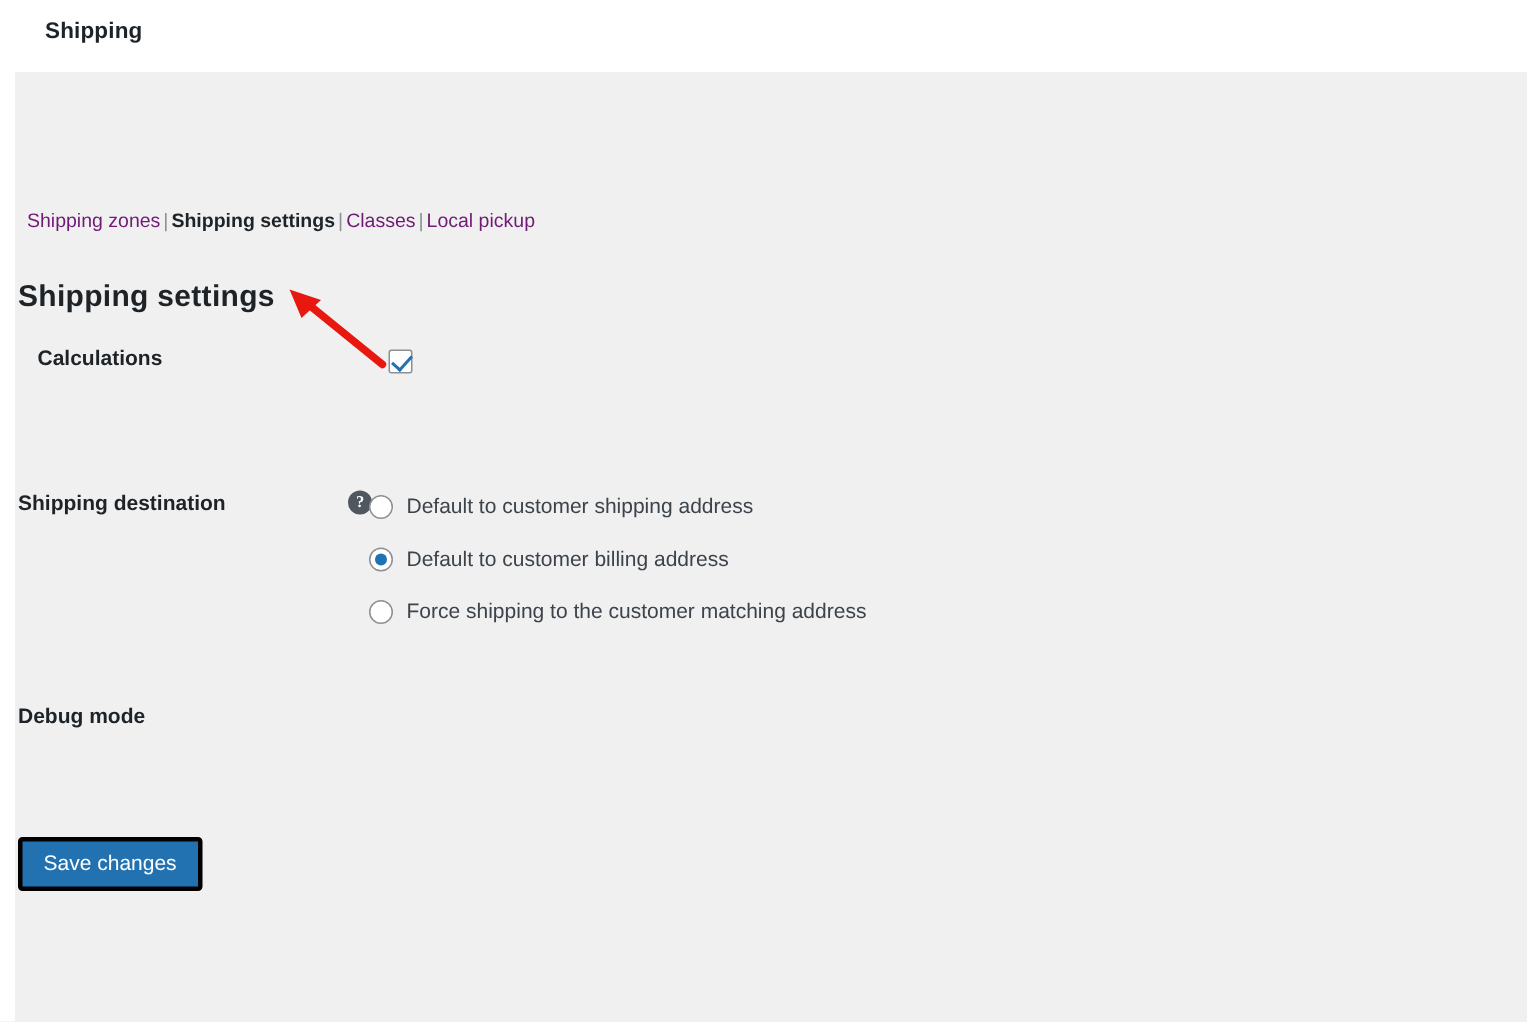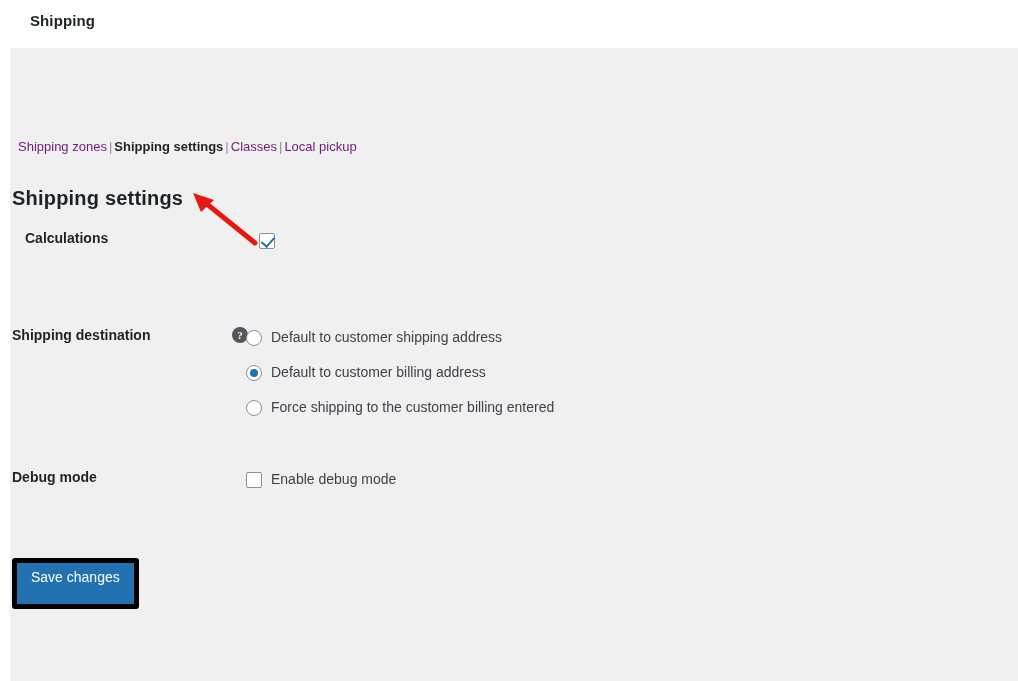--- a/index.html
+++ b/index.html
@@ -157,21 +157,21 @@
   }
   .form-row .td {
     flex: 1 1 auto;
     padding-left: 0;
   }
 
   .row-calculations { height: 97px; }
   .row-calculations .th { padding-top: 7px; margin-left: 13px; }
   .row-destination  { height: 142px; }
   .row-destination .th { padding-top: 7px; }
-  .row-debug { height: 80px; }
+  .row-debug { height: 80px; flex-direction: column; }
   .row-debug .th { padding-top: 7px; }
 
   
   .field {
     display: flex;
     align-items: center;
     height: 35px;
     line-height: 35px;
   }
   .field-label {
@@ -254,26 +254,26 @@
 
   
   .submit {
     position: absolute;
     left: 2px;
     top: 510px;
   }
   .button-primary {
     display: inline-block;
     background: #2271b1;
-    border: 5px solid #000000;
+    border: 3px solid #000000;
     border-radius: 3px;
     color: #ffffff;
     font-size: 14px;
     font-weight: normal;
-    padding: 7px 14px 19px;
+    padding: 7px 14px 8px;
     line-height: 1.1;
     cursor: pointer;
     font-family: "Liberation Sans", sans-serif;
   }
 </style>
 </head>
 <body>
 
 <div class="header-band">
   <div class="header-title">Shipping</div>
@@ -313,21 +313,21 @@
         <label class="field">
           <span class="radio"></span>
           <span class="field-label">Default to customer shipping address</span>
         </label>
         <label class="field">
           <span class="radio selected"></span>
           <span class="field-label">Default to customer billing address</span>
         </label>
         <label class="field">
           <span class="radio"></span>
-          <span class="field-label">Force shipping to the customer billing entered</span>
+          <span class="field-label">Force shipping to the customer matching address</span>
         </label>
       </div>
     </div>
 
     <div class="form-row row-debug">
       <div class="th">Debug mode</div>
       <div class="td controls">
         <label class="field">
           <span class="cb"></span>
           <span class="field-label">Enable debug mode</span>

